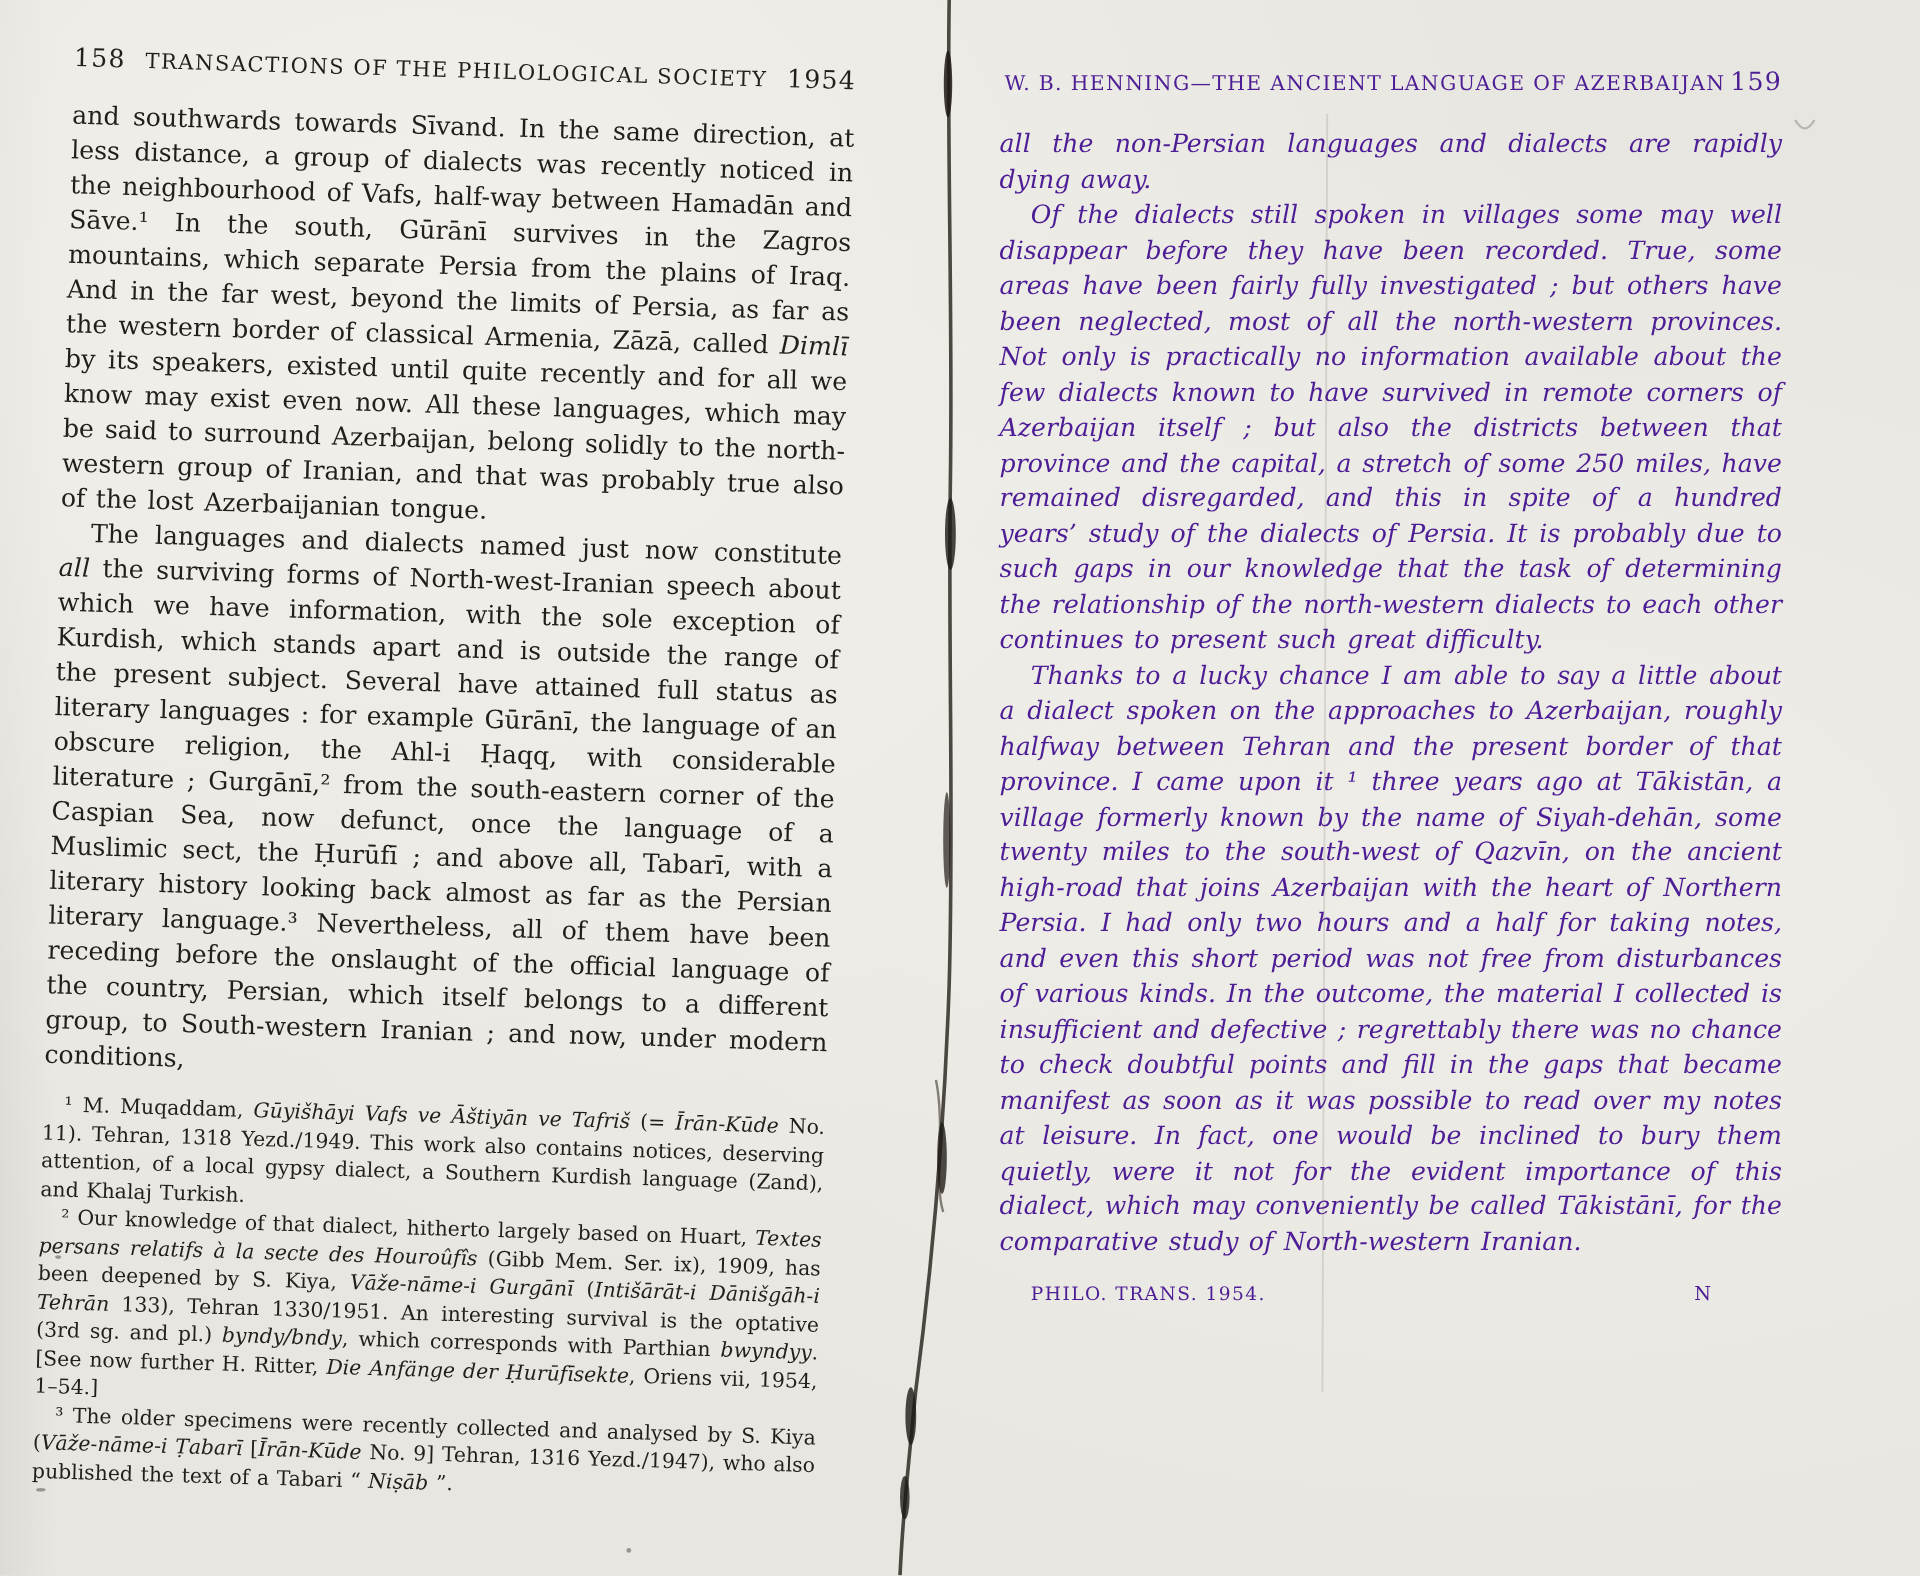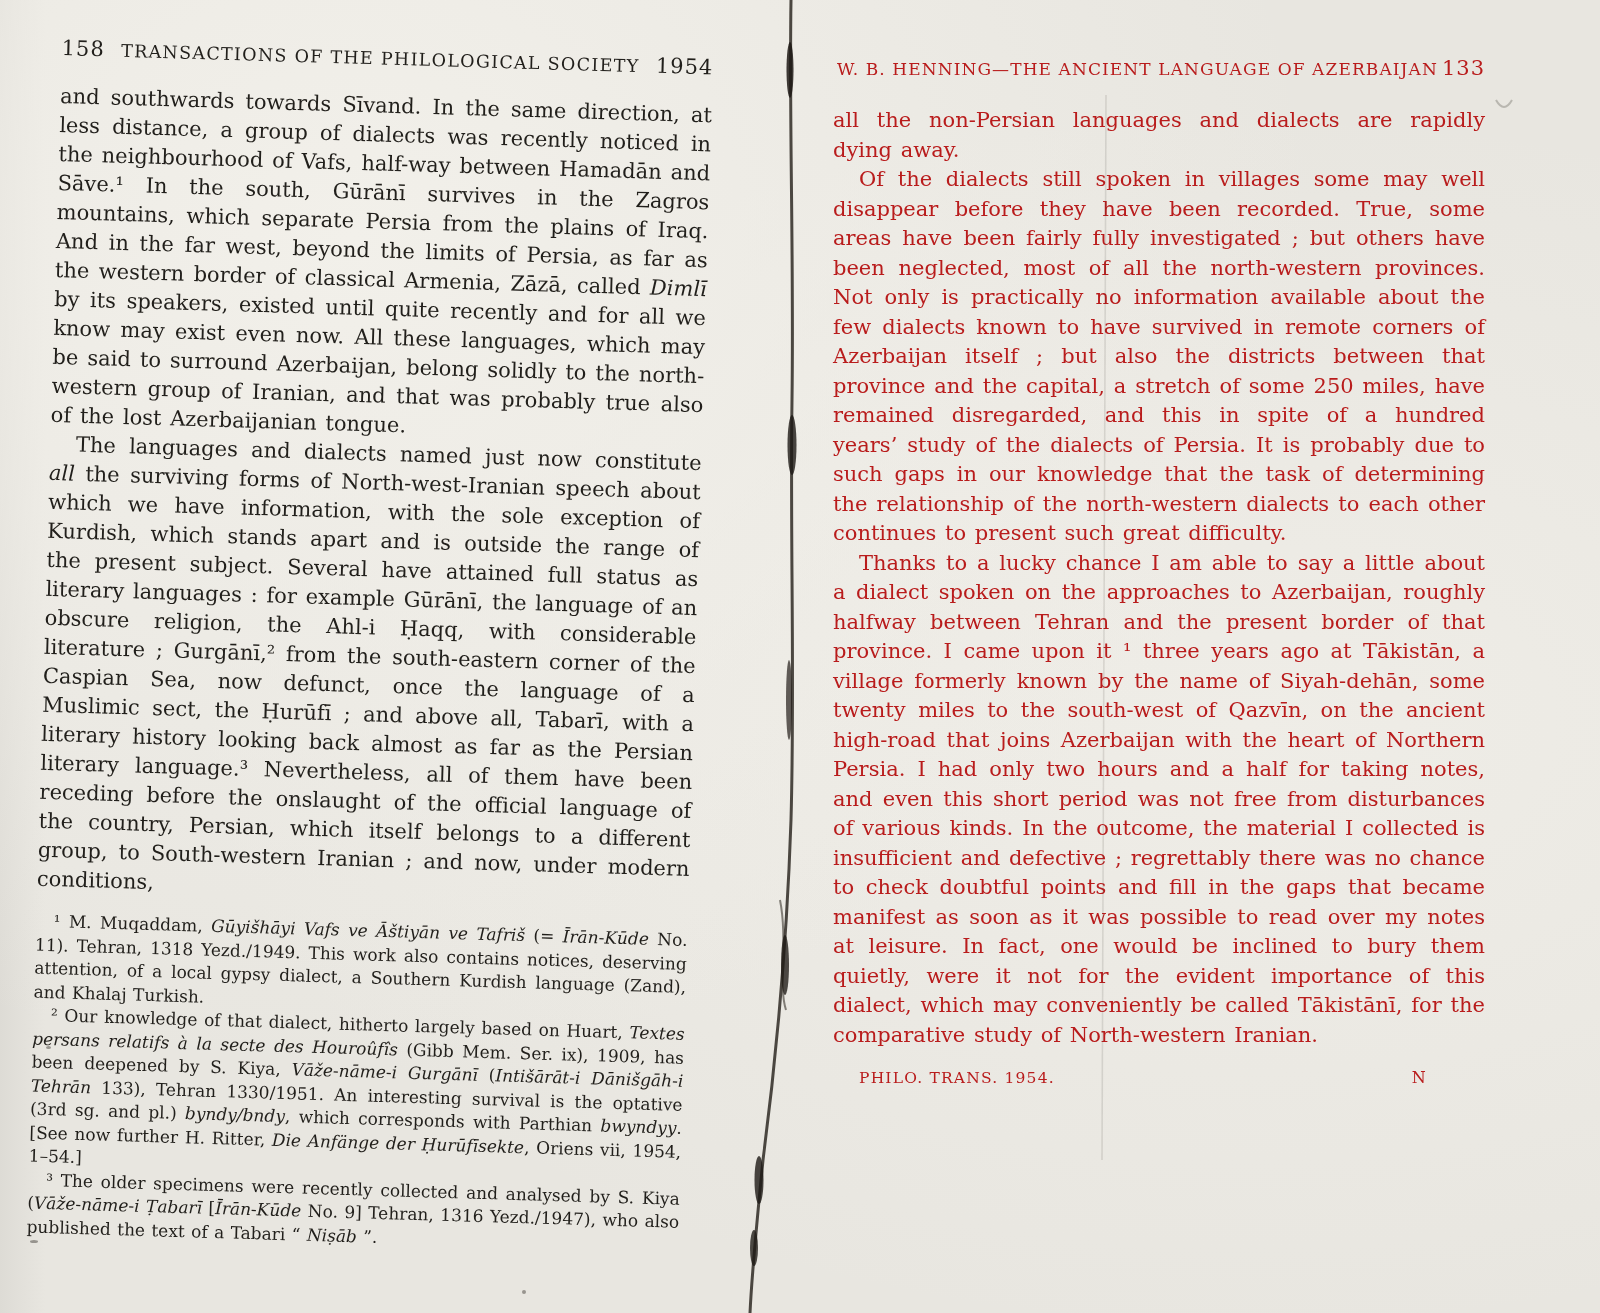--- a/index.html
+++ b/index.html
@@ -13,33 +13,33 @@
     font-family:"DejaVu Serif","Liberation Serif",serif;
   }
   .page{position:absolute;}
   .page.left{
     left:62px;top:36px;width:652px;
     transform:rotate(1.7deg);transform-origin:0 0;
     color:#211f1b;
   }
   .page.right{
     left:833px;top:56px;width:652px;
-    color:#b91c1c;
+    color:#4c1d95;
   }
   .running-head{
     display:flex;justify-content:space-between;align-items:baseline;
     white-space:nowrap;
   }
   .running-head .num{font-size:21px;letter-spacing:1px;}
   .running-head .rh-title{
     flex:1;text-align:center;font-size:17.5px;letter-spacing:1.3px;
   }
   .page.right .running-head .rh-title{font-size:17px;letter-spacing:1.1px;}
   .bodytext{margin-top:22px;}
-  .page.right .bodytext{margin-top:26px;}
+  .page.right .bodytext{margin-top:26px;font-style:italic;}
   .para{
     margin:0;text-align:justify;
     font-size:21px;line-height:29px;word-spacing:2px;
   }
   .page.right .para{line-height:29.5px;}
   .para.indent{text-indent:26px;}
   .footnotes{
     margin-top:16px;text-align:justify;
     font-size:17px;line-height:23.5px;word-spacing:1px;
   }
@@ -71,21 +71,21 @@
   <div class="footnotes">
     <p><span>¹ M. Muqaddam, </span><em>Gūyišhāyi Vafs ve Āštiyān ve Tafriš</em><span> (= </span><em>Īrān-Kūde</em><span> No. 11).  Tehran, 1318 Yezd./1949.  This work also contains notices, deserving attention, of a local gypsy dialect, a Southern Kurdish language (Zand), and Khalaj Turkish.</span></p>
     <p><span>² Our knowledge of that dialect, hitherto largely based on Huart, </span><em>Textes persans relatifs à la secte des Houroûfîs</em><span> (Gibb Mem. Ser. ix), 1909, has been deepened by S. Kiya, </span><em>Vāže-nāme-i Gurgānī</em><span> (</span><em>Intišārāt-i Dānišgāh-i Tehrān</em><span> 133), Tehran 1330/1951.  An interesting survival is the optative (3rd sg. and pl.) </span><em>byndy/bndy</em><span>, which corresponds with Parthian </span><em>bwyndyy</em><span>.  [See now further H. Ritter, </span><em>Die Anfänge der Ḥurūfīsekte</em><span>, Oriens vii, 1954, 1–54.]</span></p>
     <p><span>³ The older specimens were recently collected and analysed by S. Kiya (</span><em>Vāže-nāme-i Ṭabarī</em><span> [</span><em>Īrān-Kūde</em><span> No. 9] Tehran, 1316 Yezd./1947), who also published the text of a Tabari “ </span><em>Niṣāb</em><span> ”.</span></p>
   </div>
 </div>
 
 <div class="page right">
   <div class="running-head">
     <span class="rh-title">W. B. HENNING—THE ANCIENT LANGUAGE OF AZERBAIJAN</span>
-    <span class="num">133</span>
+    <span class="num">159</span>
   </div>
   <div class="bodytext">
     <p class="para"><span>all the non-Persian languages and dialects are rapidly dying away.</span></p>
     <p class="para indent"><span>Of the dialects still spoken in villages some may well disappear before they have been recorded.  True, some areas have been fairly fully investigated ;  but others have been neglected, most of all the north-western provinces.  Not only is practically no information available about the few dialects known to have survived in remote corners of Azerbaijan itself ;  but also the districts between that province and the capital, a stretch of some 250 miles, have remained disregarded, and this in spite of a hundred years’ study of the dialects of Persia.  It is probably due to such gaps in our knowledge that the task of determining the relationship of the north-western dialects to each other continues to present such great difficulty.</span></p>
     <p class="para indent"><span>Thanks to a lucky chance I am able to say a little about a dialect spoken on the approaches to Azerbaijan, roughly halfway between Tehran and the present border of that province.  I came upon it ¹ three years ago at Tākistān, a village formerly known by the name of Siyah-dehān, some twenty miles to the south-west of Qazvīn, on the ancient high-road that joins Azerbaijan with the heart of Northern Persia.  I had only two hours and a half for taking notes, and even this short period was not free from disturbances of various kinds.  In the outcome, the material I collected is insufficient and defective ;  regrettably there was no chance to check doubtful points and fill in the gaps that became manifest as soon as it was possible to read over my notes at leisure.  In fact, one would be inclined to bury them quietly, were it not for the evident importance of this dialect, which may conveniently be called Tākistānī, for the comparative study of North-western Iranian.</span></p>
   </div>
   <div class="footer-row">
     <span class="footer-left">PHILO. TRANS. 1954.</span>
     <span class="footer-right">N</span>
   </div>

